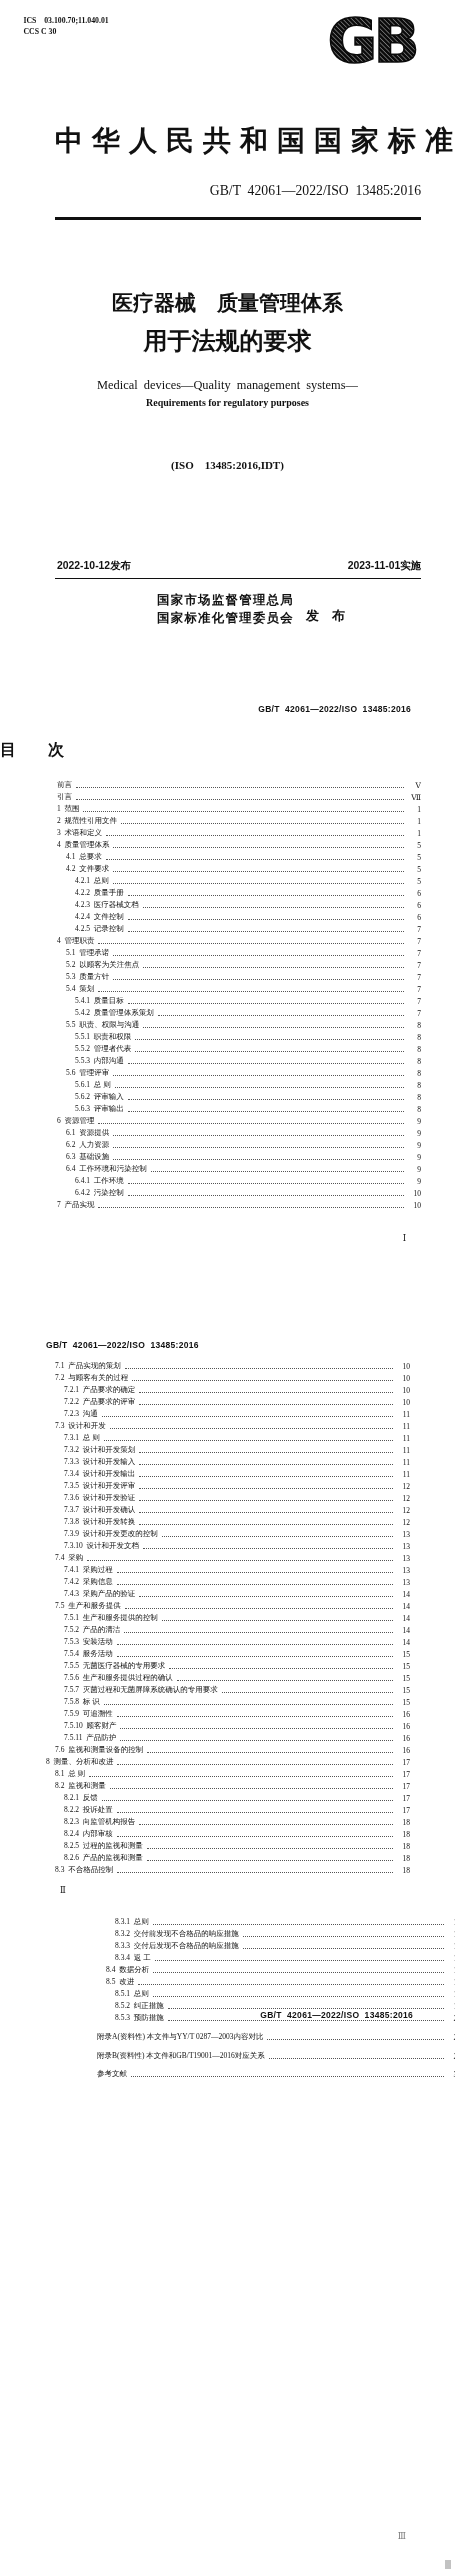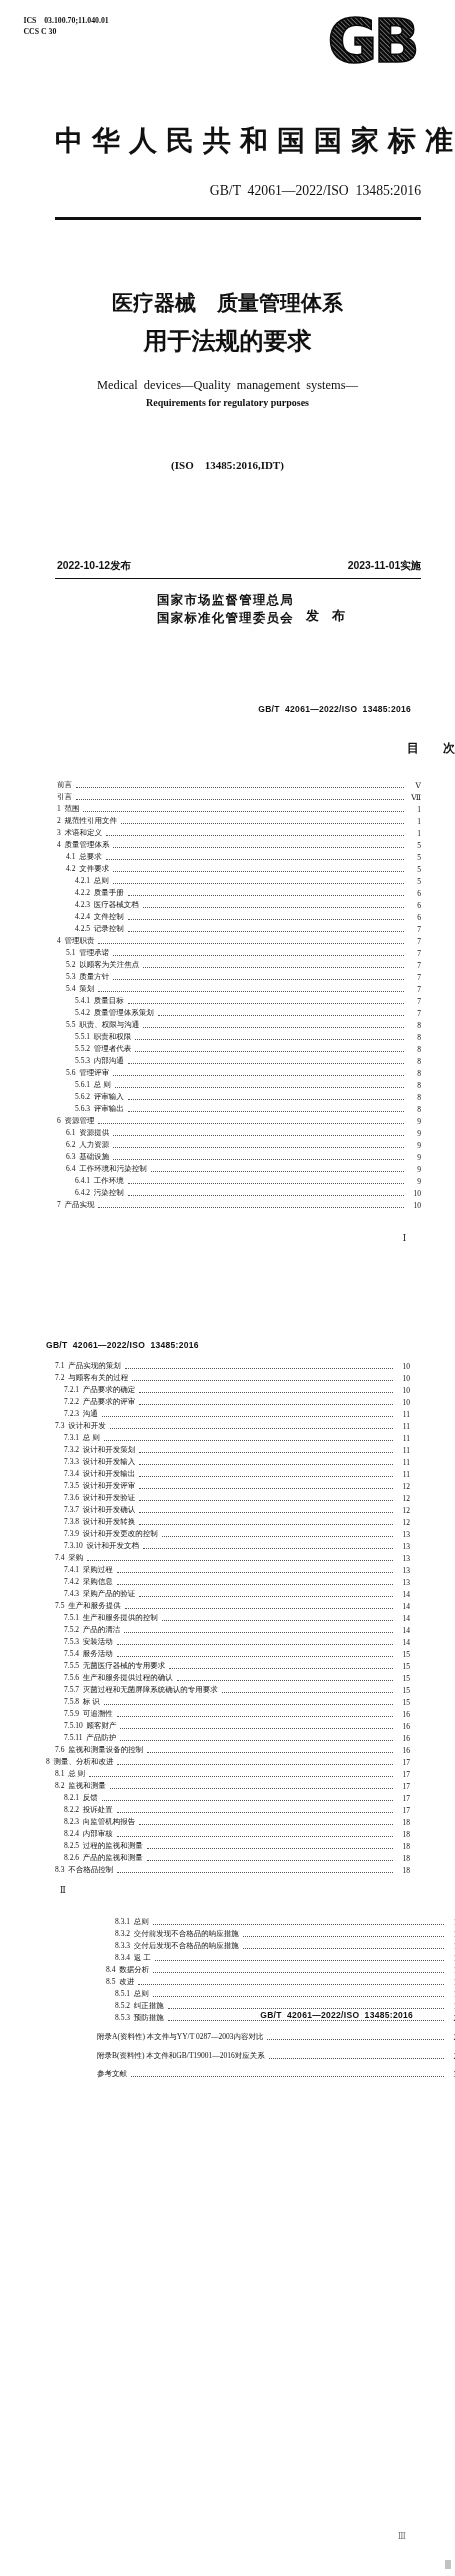--- a/index.html
+++ b/index.html
@@ -20,21 +20,21 @@
   .date-issue{top:559px;left:57px;font-size:10.4px;font-weight:bold;font-family:"Liberation Sans","DejaVu Sans",sans-serif;}
   .date-impl{top:559px;right:34px;font-size:10.4px;font-weight:bold;font-family:"Liberation Sans","DejaVu Sans",sans-serif;margin-left:7px;}
   .rule2{top:578px;left:55px;width:366px;height:1.3px;background:#101010;}
   .issuers{top:592px;left:150px;width:151px;text-align:center;font-size:12.4px;font-weight:bold;line-height:17.6px;letter-spacing:1.3px;white-space:nowrap;}
   .publish{top:607px;left:306px;font-size:13px;font-weight:bold;white-space:pre;}
   
   .rh{font-size:8.5px;font-weight:bold;font-family:"Liberation Sans","DejaVu Sans",sans-serif;white-space:pre;letter-spacing:0.3px;}
   .rh1{top:704px;right:44px;}
   .rh2{top:1340px;left:46px;}
   .rh3{top:2010px;right:42px;}
-  .toc-heading{top:740px;left:0;right:0;text-align:right;font-size:12px;font-weight:bold;font-family:"Liberation Sans","DejaVu Sans",sans-serif;white-space:pre;}
+  .toc-heading{top:740px;left:0;right:0;text-align:left;font-size:16px;font-weight:bold;font-family:"Liberation Sans","DejaVu Sans",sans-serif;white-space:pre;}
   .folio{font-size:8.5px;}
   .folio1{top:1233px;right:49px;}
   .folio2{top:1885px;left:60px;}
   .folio3{top:2531px;right:49px;color:#7a7a7a;}
   
   .toc{position:absolute;}
   .toc1{top:778px;left:57px;width:364px;}
   .toc2{top:1359px;left:46px;width:364px;}
   .toc3{top:1915px;left:57px;width:364px;margin-left:40px;}
   .toc-row{display:flex;align-items:flex-end;height:12px;font-size:7.5px;}

